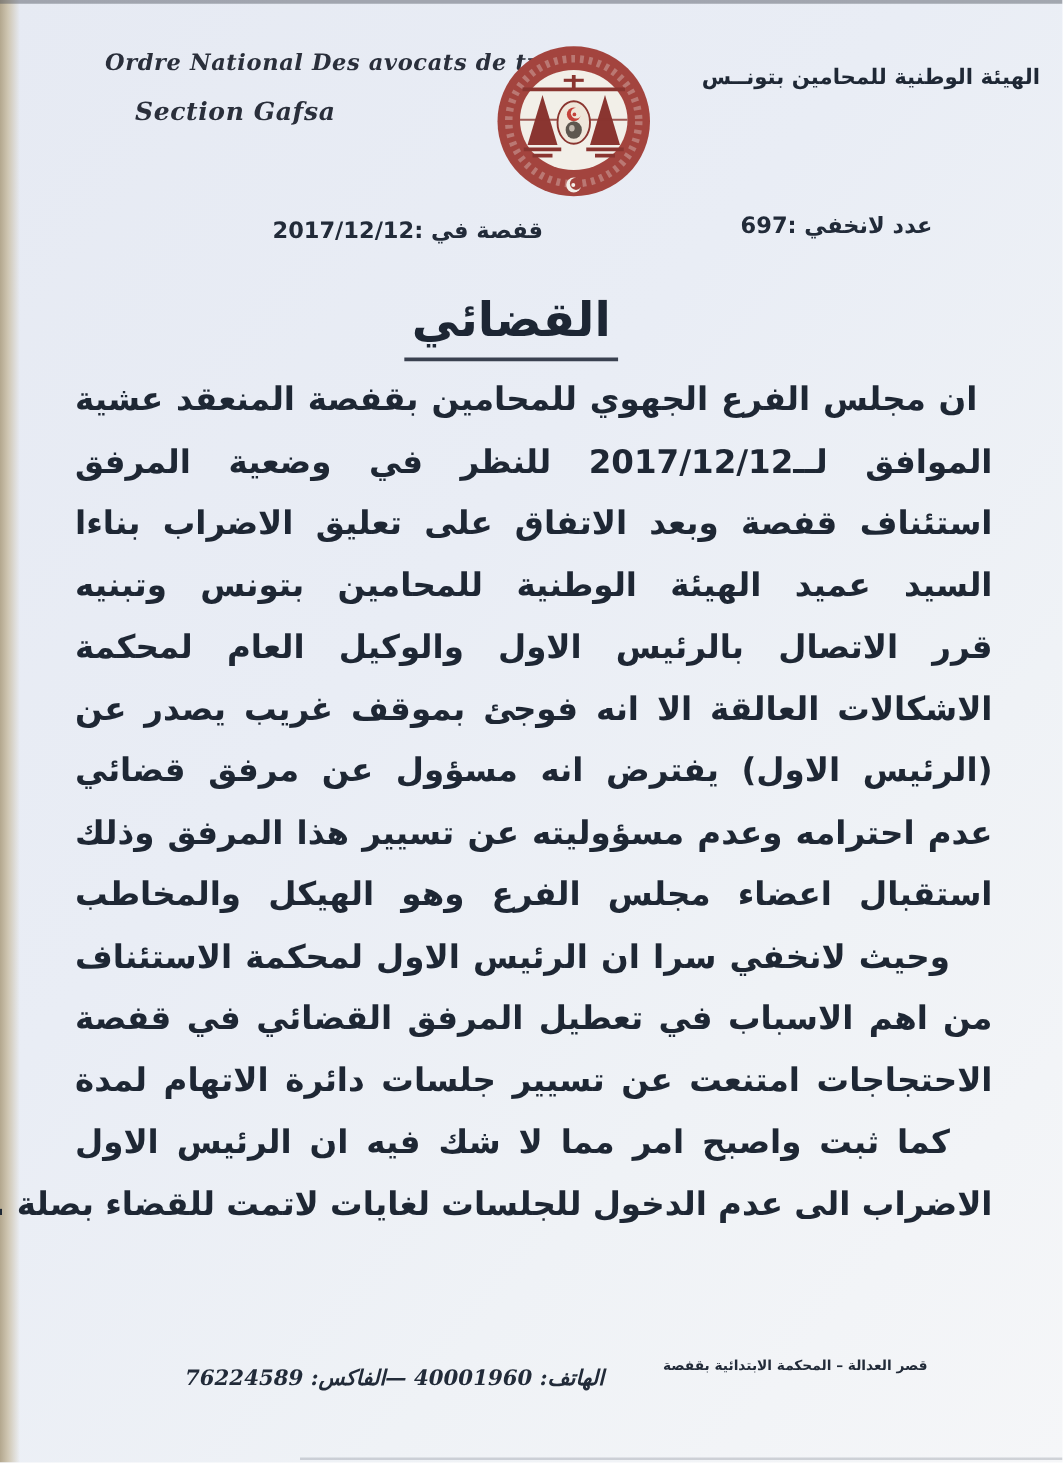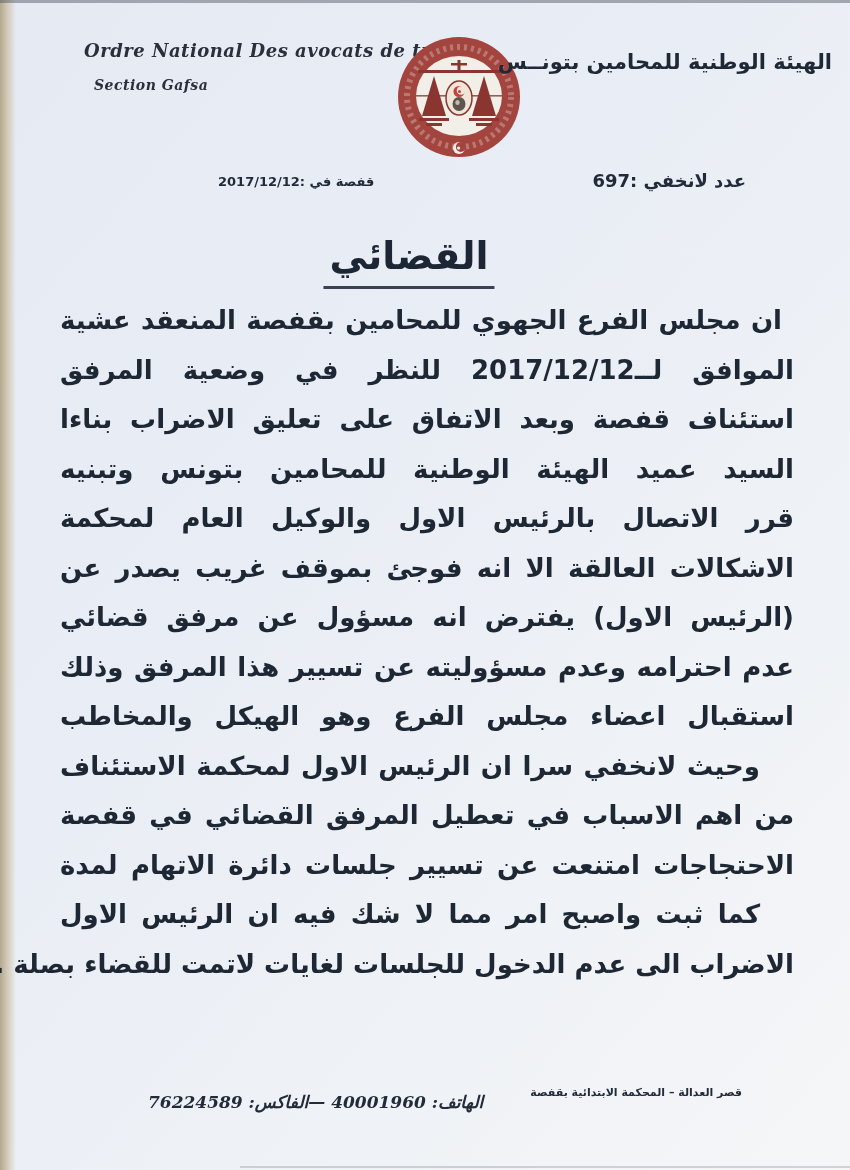--- a/index.html
+++ b/index.html
@@ -19,28 +19,28 @@
     position:absolute;left:0;top:0;width:850px;height:3px;
     background:rgba(75,80,92,0.45);
   }
   .edge-bottom{
     position:absolute;left:240px;top:1166px;width:610px;height:2px;
     background:rgba(120,126,138,0.30);
   }
   .fr-org{position:absolute;left:84px;top:40px;
     font-family:"DejaVu Serif",serif;font-style:italic;font-weight:bold;color:#2a2f3b;}
   .fr1{font-size:18px;letter-spacing:0.5px;}
-  .fr2{font-size:14px;margin-top:16px;margin-left:10px;letter-spacing:0.5px;}
+  .fr2{font-size:20px;margin-top:16px;margin-left:24px;letter-spacing:0.5px;}
   .seal{position:absolute;left:396px;top:36px;width:126px;height:124px;}
   .ar-org{
     position:absolute;right:18px;top:44px;text-align:right;
-    font-size:21px;font-weight:bold;line-height:37px;color:#1f2835;
+    font-size:17px;font-weight:bold;line-height:37px;color:#1f2835;
   }
   .ref-number{position:absolute;right:104px;top:170px;font-size:18px;font-weight:bold;}
-  .ref-date{position:absolute;left:218px;top:174px;font-size:13px;font-weight:bold;}
+  .ref-date{position:absolute;left:218px;top:174px;font-size:18px;font-weight:bold;}
   .doc-title{
     position:absolute;left:50%;top:234px;transform:translateX(-50%);margin-left:-16px;
     font-size:38px;font-weight:bold;color:#1d2634;
     padding:0 6px 8px 6px;border-bottom:3px solid #3a4150;
   }
   .body-text{
     position:absolute;left:60px;right:56px;top:296px;
     font-size:26px;font-weight:bold;color:#1e2734;
   }
   .line{line-height:49.5px;white-space:nowrap;}

